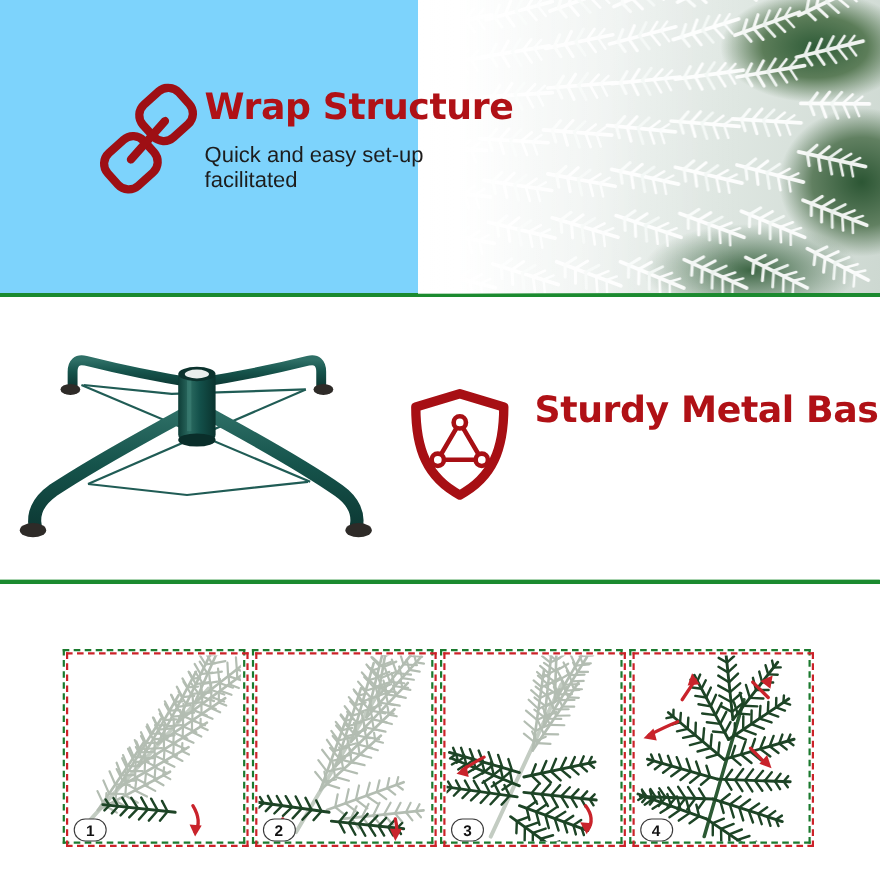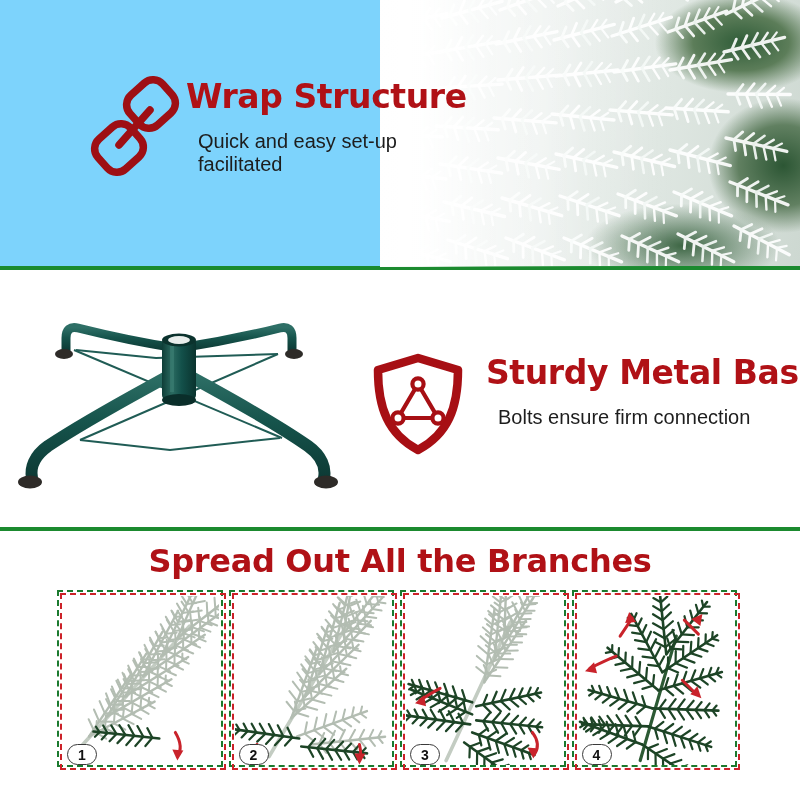--- a/index.html
+++ b/index.html
@@ -77,21 +77,21 @@
     color: #b01116;
     letter-spacing: -0.4px;
     margin: 0;
     white-space: nowrap;
   }
   .feature-sub {
     font-family: "Liberation Sans", sans-serif;
     font-size: 20px;
     line-height: 23px;
     color: #1d1d1d;
-    margin: 14px 0 0 12px;
+    margin: 14px 0 0 0;
     max-width: 260px;
   }
 
   .divider {
     position: absolute;
     left: 0;
     width: 800px;
     height: 4px;
     background: #1b8a2f;
   }
@@ -352,29 +352,27 @@
       </g>
       <g fill="#ffffff" stroke="#a70f14" stroke-width="4.2">
         <circle cx="48" cy="32" r="5.6"></circle>
         <circle cx="28" cy="66" r="5.6"></circle>
         <circle cx="68" cy="66" r="5.6"></circle>
       </g>
     </svg>
 
     <div class="sec2-text">
       <h2 class="feature-title">Sturdy Metal Base</h2>
-      <p class="feature-sub">Bolts ensure firm connection</p>
     </div>
   </div>
 
   <div class="divider" id="divider-2"></div>
 
   <div class="sec3">
 
-    <h2 class="sec3-title">Spread Out All the Branches</h2>
 
     <div class="panels">
 
       <div class="panel">
         <div class="brd-green"></div>
         <div class="brd-red"></div>
         <svg class="art" viewBox="0 0 156 168">
           <defs>
             <g id="frond-l">
               <path d="M0,0 L74,0" stroke="#b3bdb2" stroke-width="2.4" stroke-linecap="round"></path>

